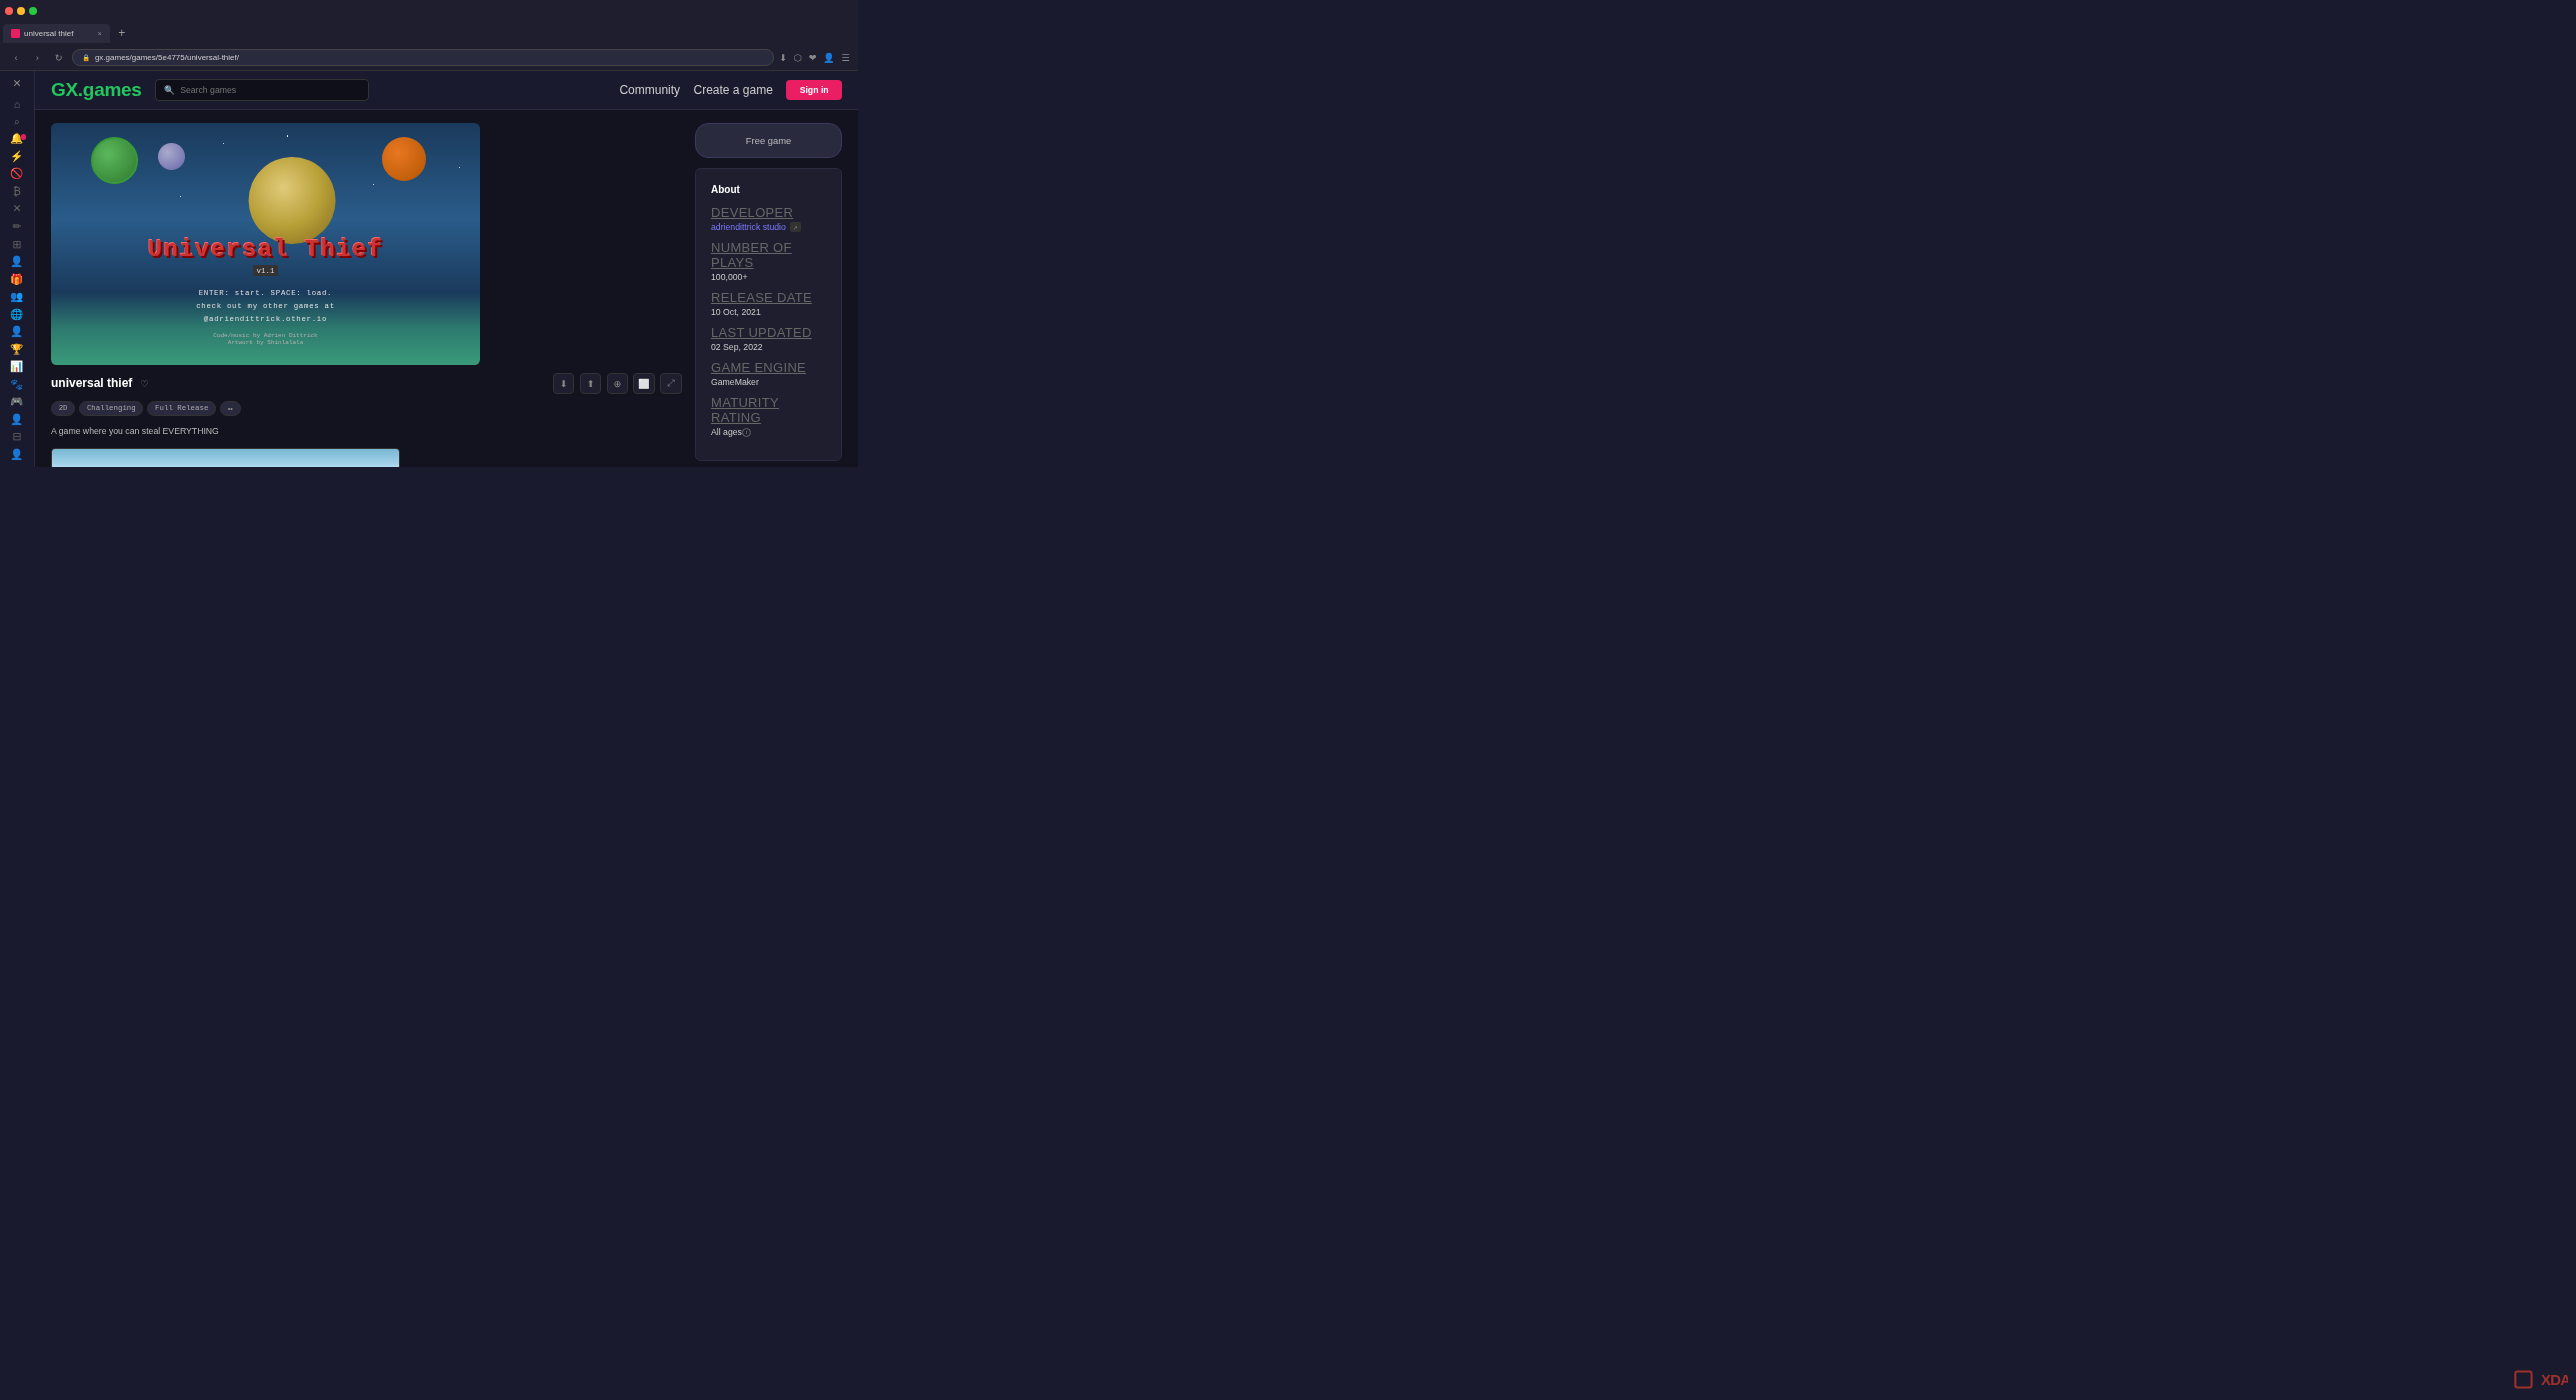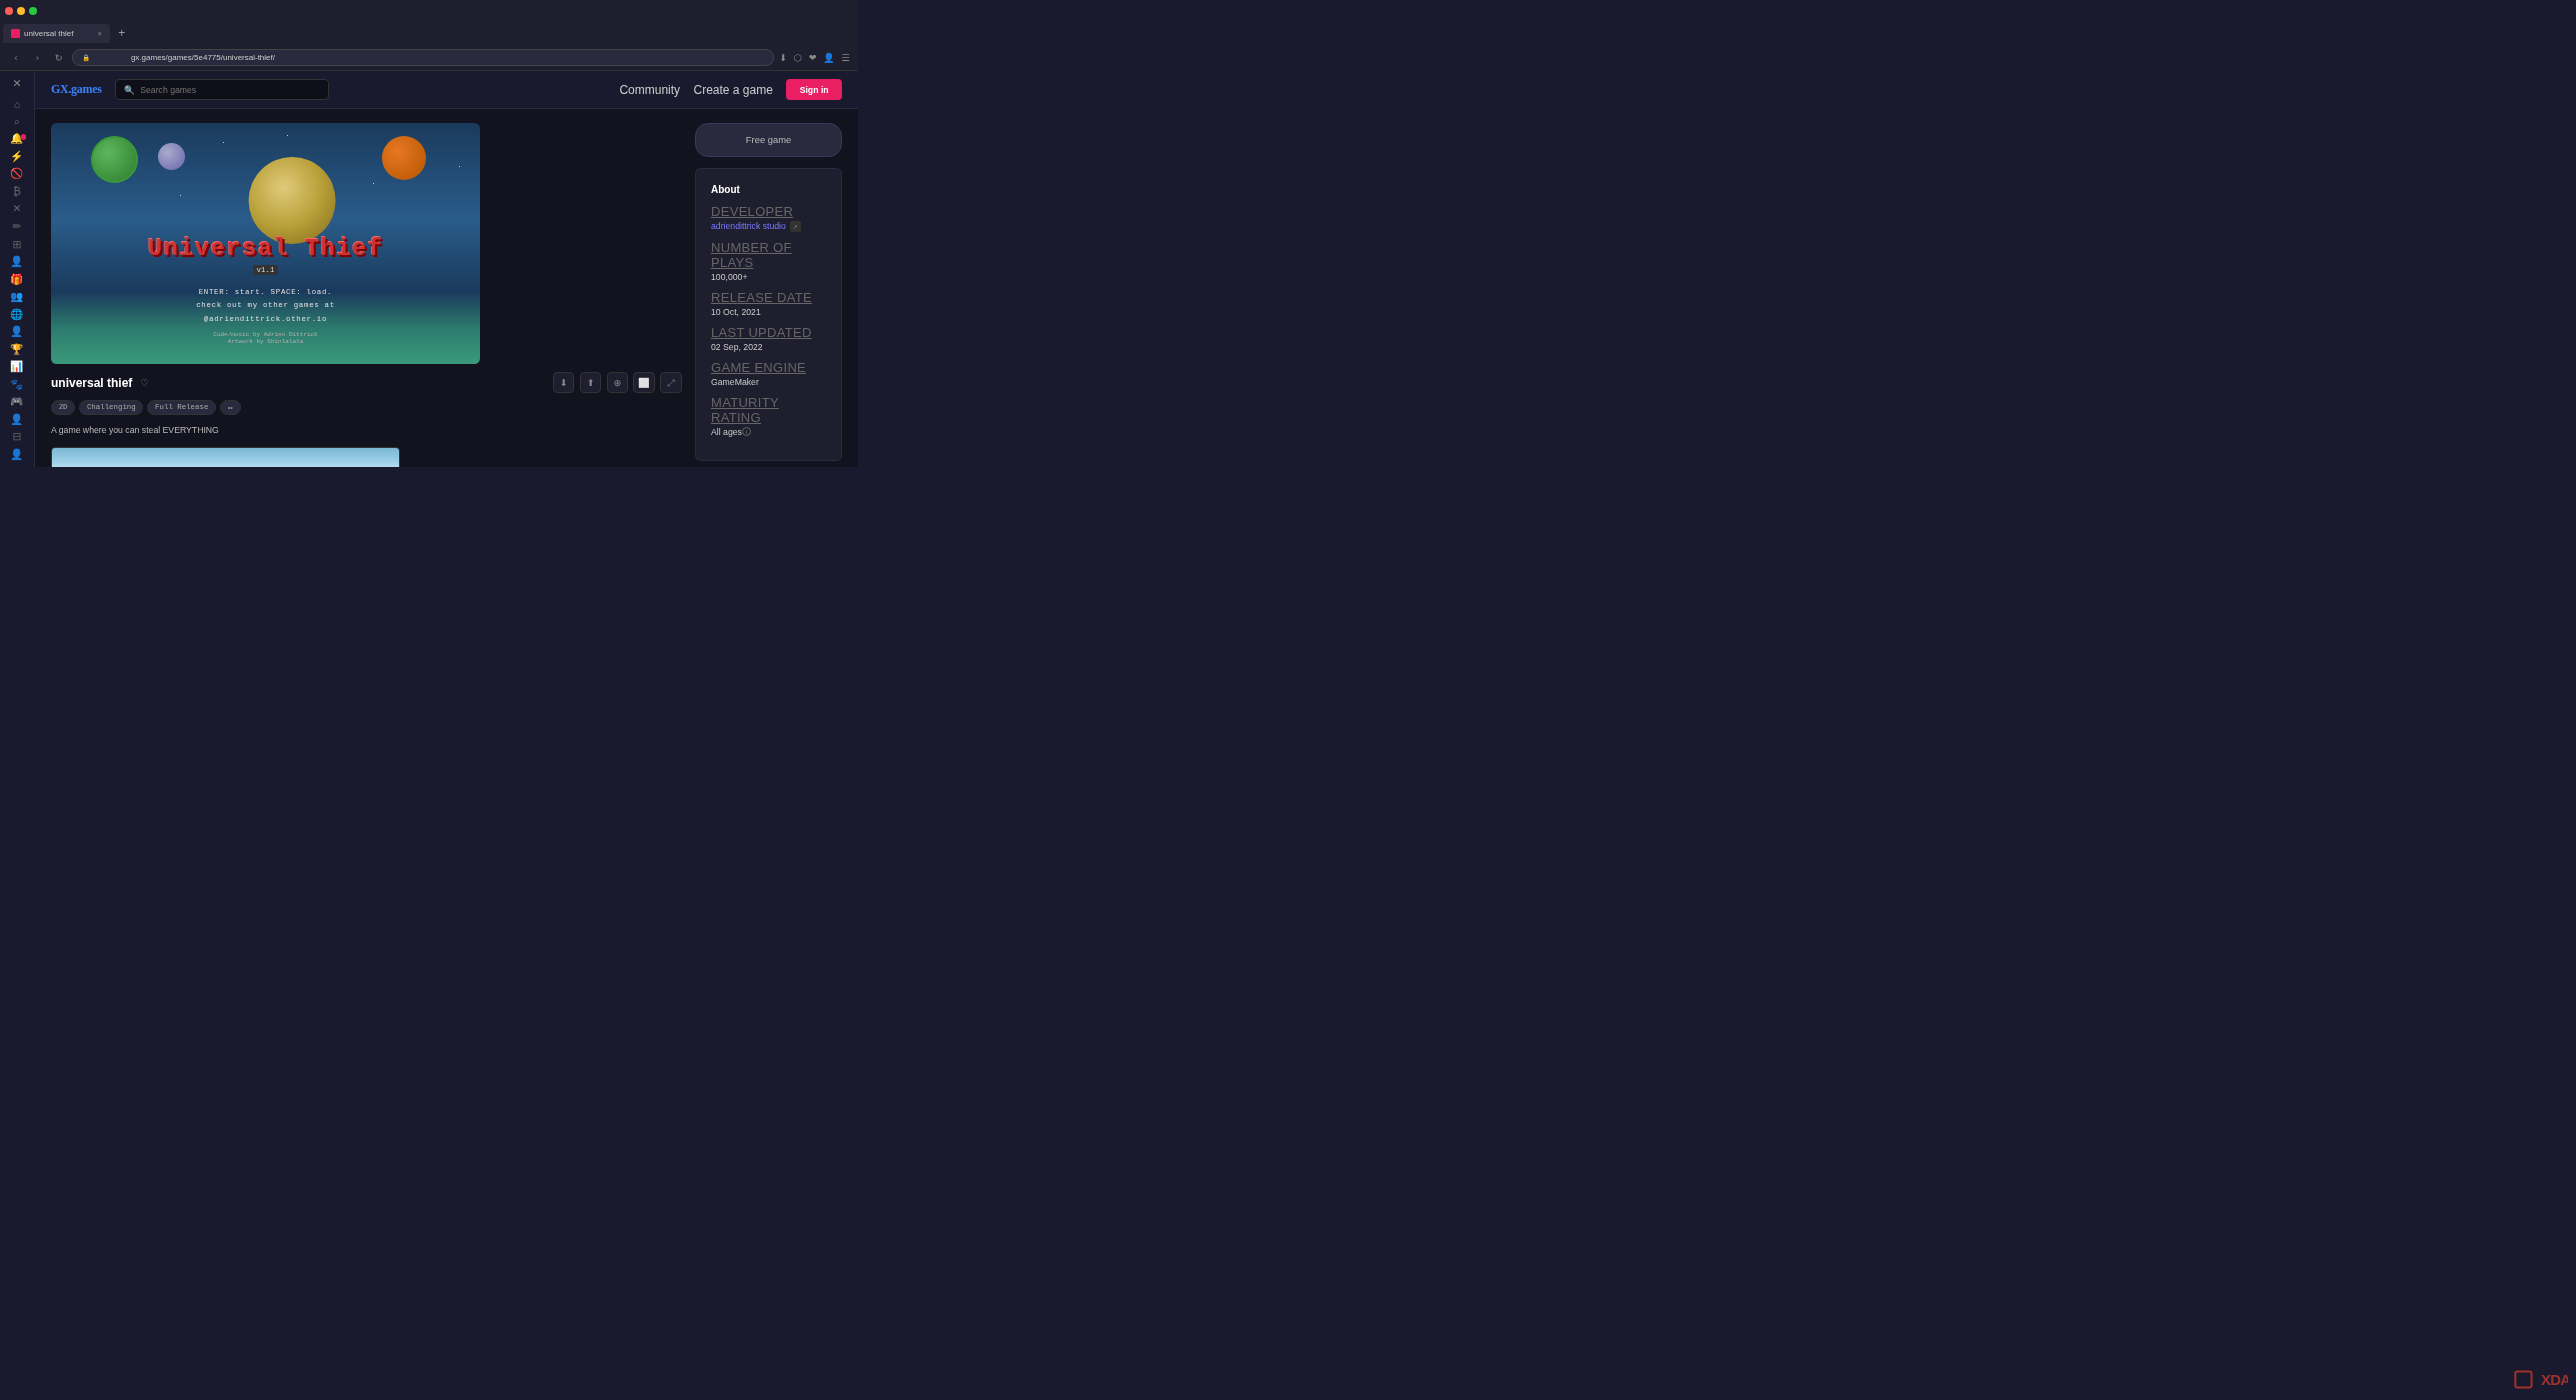--- a/index.html
+++ b/index.html
@@ -93,21 +93,21 @@
       border: 0.7px solid #444;
       border-radius: 8px;
       padding: 2.7px 9.4px;
       font-size: 8px;
       color: #ccc;
       display: flex;
       align-items: center;
       gap: 4px;
     }
     .address-lock { color: #888; font-size: 6.7px; }
-    .address-text { flex: 1; margin-left: 36px; }
+    .address-text { flex: 1; }
     .browser-actions {
       display: flex;
       align-items: center;
       gap: 6.7px;
       color: #888;
       font-size: 9.4px;
     }
     .browser-action-icon { cursor: pointer; }
 
     
@@ -172,26 +172,25 @@
       align-items: center;
       padding: 8px 16px;
       background: #1a1a2e;
       border-bottom: 0.7px solid #2a2a40;
       gap: 13.4px;
       position: sticky;
       top: 0;
       z-index: 100;
     }
     .site-logo {
-      font-size: 12px;
+      font-size: 19px;
       font-weight: 700;
-      color: #3b82f6;
+      color: #22c55e;
       letter-spacing: -0.3px;
       white-space: nowrap;
-      font-family: Liberation Serif, serif;
     }
     .site-search {
       flex: 1;
       max-width: 214px;
       background: #0f0f1a;
       border: 0.7px solid #333;
       border-radius: 4px;
       padding: 4.7px 8px;
       color: #888;
       font-size: 8.7px;

